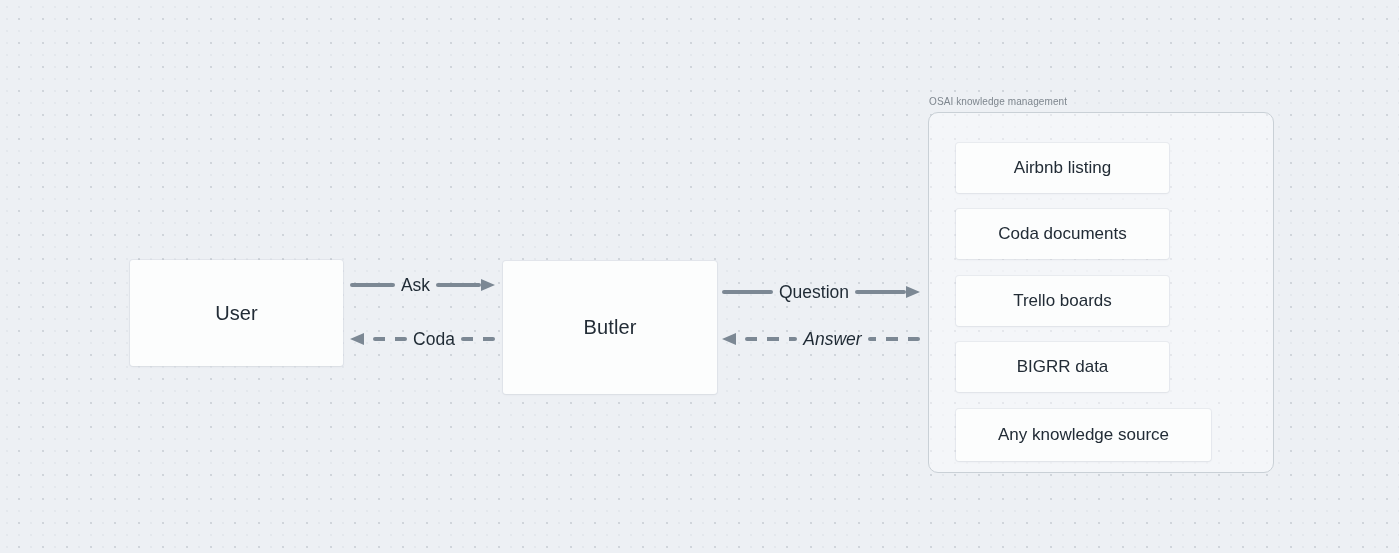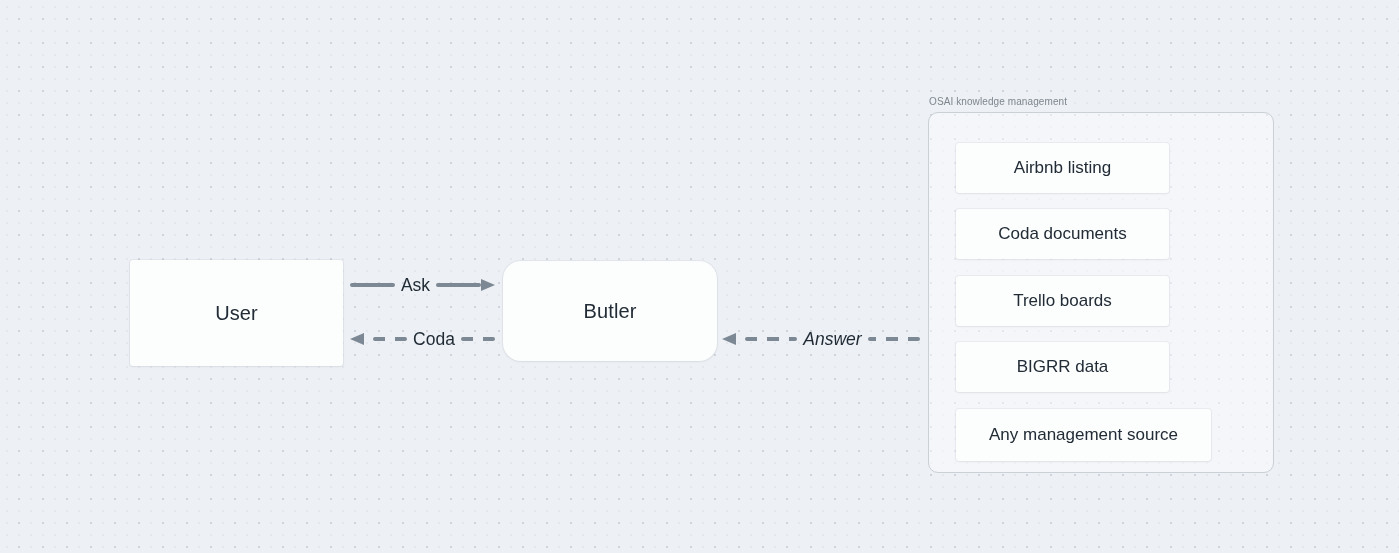--- a/index.html
+++ b/index.html
@@ -28,21 +28,21 @@
     border-radius: 3px;
     box-shadow: 0 0 0 1px rgba(140,152,164,0.10), 0 1px 3px rgba(30,40,50,0.05);
     display: flex;
     align-items: center;
     justify-content: center;
     color: #222c36;
     font-size: 20px;
     letter-spacing: 0.1px;
   }
   #node-user   { left: 130px; top: 260px; width: 213px; height: 106px; }
-  #node-butler { left: 503px; top: 261px; width: 214px; height: 100px; border-radius: 18px; }
+  #node-butler { left: 503px; top: 261px; width: 214px; height: 133px; }
 
   
   .frame {
     position: absolute;
     left: 928px; top: 112px;
     width: 346px; height: 361px;
     border: 1px solid #c9d0d6;
     border-radius: 10px;
     background: rgba(252,253,254,0.45);
     box-sizing: border-box;
@@ -135,20 +135,26 @@
     <div class="head-right"></div>
   </div>
 
   <div class="connector" id="connector-reply">
     <div class="head-left"></div>
     <div class="seg dashed"></div>
     <span class="lbl">Coda</span>
     <div class="seg dashed endcap"></div>
   </div>
 
+  <div class="connector" id="connector-question">
+    <div class="seg solid"></div>
+    <span class="lbl">Question</span>
+    <div class="seg solid"></div>
+    <div class="head-right"></div>
+  </div>
 
   <div class="connector" id="connector-answer">
     <div class="head-left"></div>
     <div class="seg dashed"></div>
     <span class="lbl">Answer</span>
     <div class="seg dashed endcap"></div>
   </div>
 
   <div class="frame-title">OSAI knowledge management</div>
 
@@ -159,17 +165,17 @@
     <div class="frame-item" id="frame-item-1">
       <span>Coda documents</span>
     </div>
     <div class="frame-item" id="frame-item-3">
       <span>BIGRR data</span>
     </div>
     <div class="frame-item" id="frame-item-2">
       <span>Trello boards</span>
     </div>
     <div class="frame-item" id="frame-item-4">
-      <span>Any management source</span>
+      <span>Any knowledge source</span>
     </div>
   </div>
 
 </div>
 
 </body></html>

